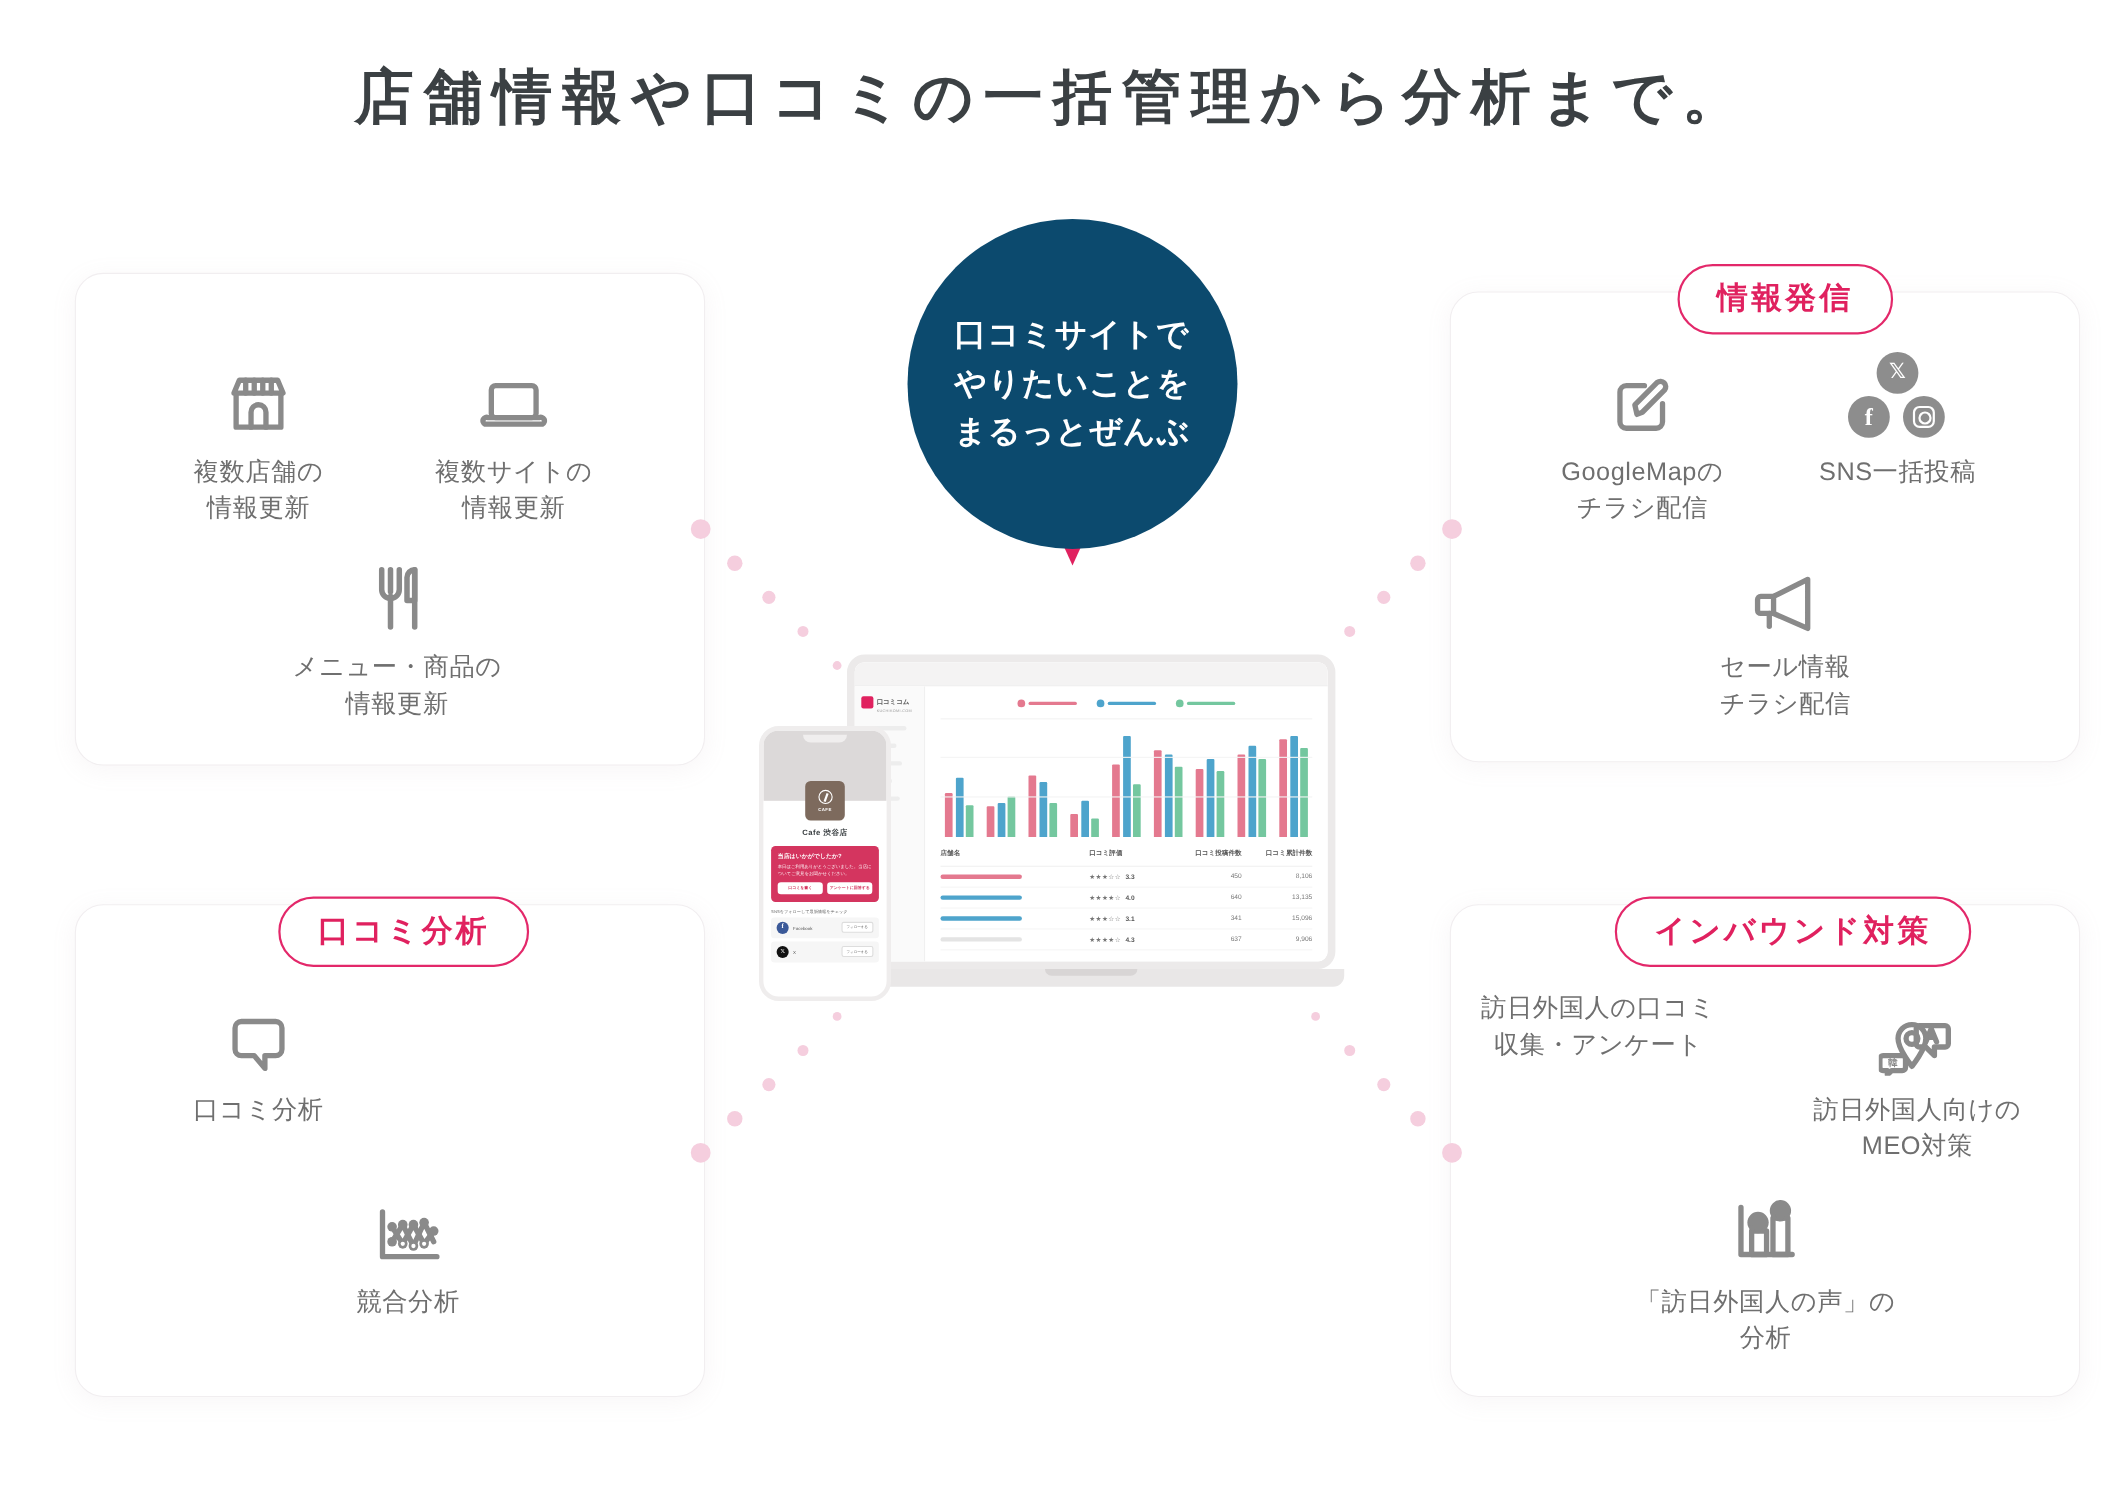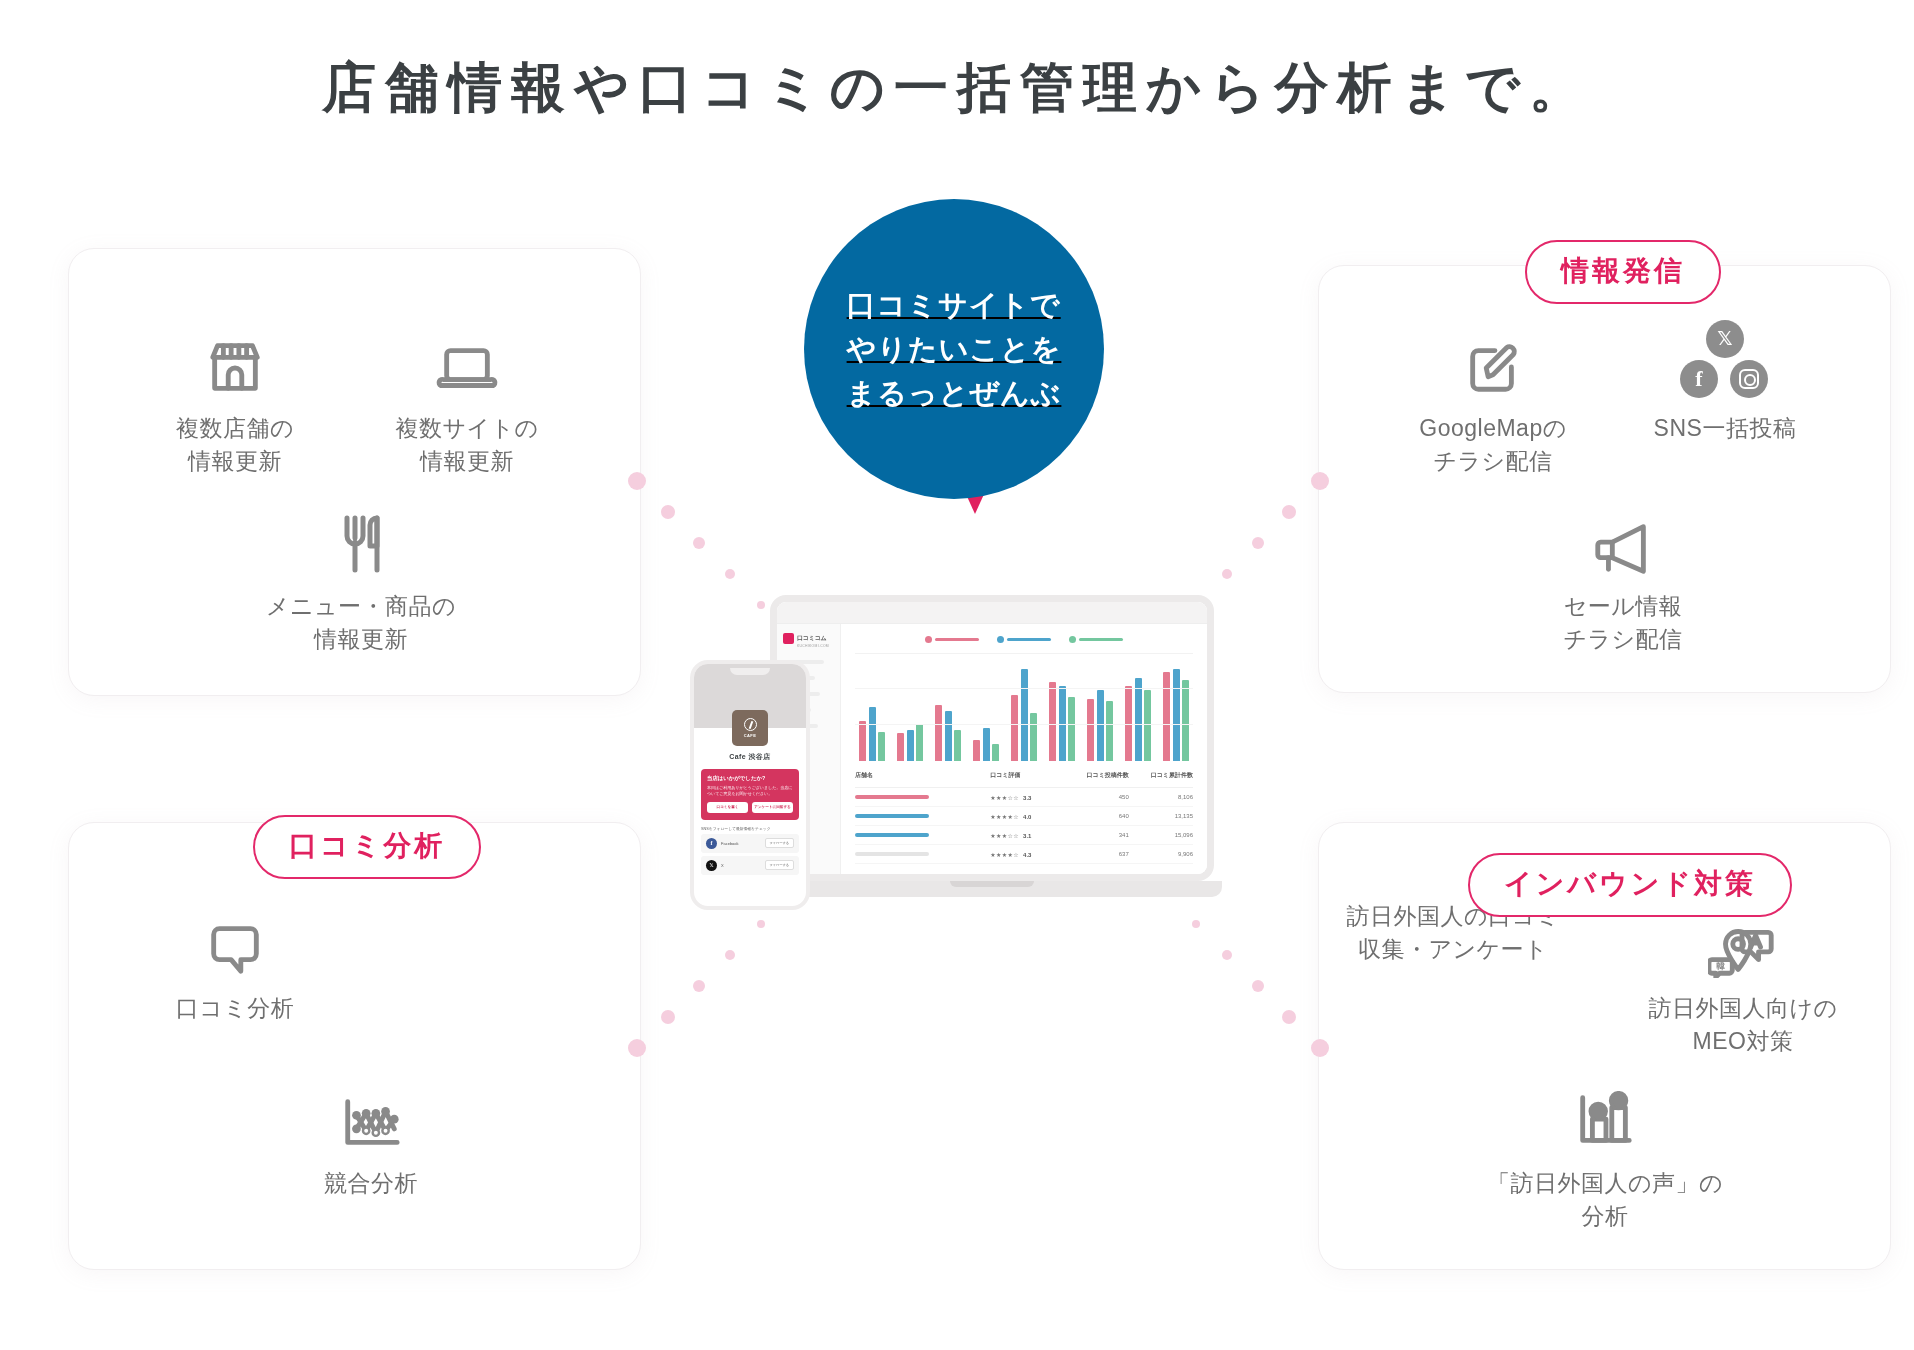--- a/index.html
+++ b/index.html
@@ -43,21 +43,21 @@
     font-weight: 700;
     font-size: 28px;
     letter-spacing: 3px;
     padding: 10px 34px 12px;
     white-space: nowrap;
     z-index: 6;
   }
   .badge-tl { left: 253px;  top: 240px; }
   .badge-bl { left: 253px;  top: 815px; }
   .badge-tr { left: 1525px; top: 240px; }
-  .badge-br { left: 1468px; top: 815px; margin-top: 38px; }
+  .badge-br { left: 1468px; top: 815px; }
 
   
   .feat {
     position: absolute;
     text-align: center;
     color: #6f6f6f;
     font-size: 23px;
     line-height: 1.42;
     width: 230px;
   }
@@ -80,26 +80,25 @@
     color: #fff;
   }
   .sb-x  { width: 38px; height: 38px; left: 29px; top: 0px; font-size: 19px; font-weight: 700; }
   .sb-f  { width: 38px; height: 38px; left: 3px;  top: 40px; font-size: 22px; font-weight: 700; font-family: "Liberation Serif", serif;}
   .sb-i  { width: 38px; height: 38px; left: 53px; top: 40px; }
   .ig-out { width: 20px; height: 20px; border: 2.5px solid #fff; border-radius: 6px; position: relative; }
   .ig-out::after { content:""; position:absolute; width:8px; height:8px; border:2px solid #fff; border-radius:50%; left:3px; top:3px;}
 
   
   .bubble {
-    position: absolute; left: 804px; top: 199px;
+    position: absolute; left: 825px; top: 199px;
     width: 300px; height: 300px; border-radius: 50%;
-    background: #0369a1;
+    background: #0c4a6e;
     display: flex; align-items: center; justify-content: center;
     z-index: 8;
-    text-decoration: underline;
   }
   .bubble-text {
     color: #fff; font-weight: 700; font-size: 29px;
     line-height: 1.52; letter-spacing: 1px; text-align: left;
     white-space: pre-line;
   }
   .bubble-tail {
     position: absolute; left: 955px; top: 470px;
     width: 0; height: 0;
     border-left: 20px solid transparent;

